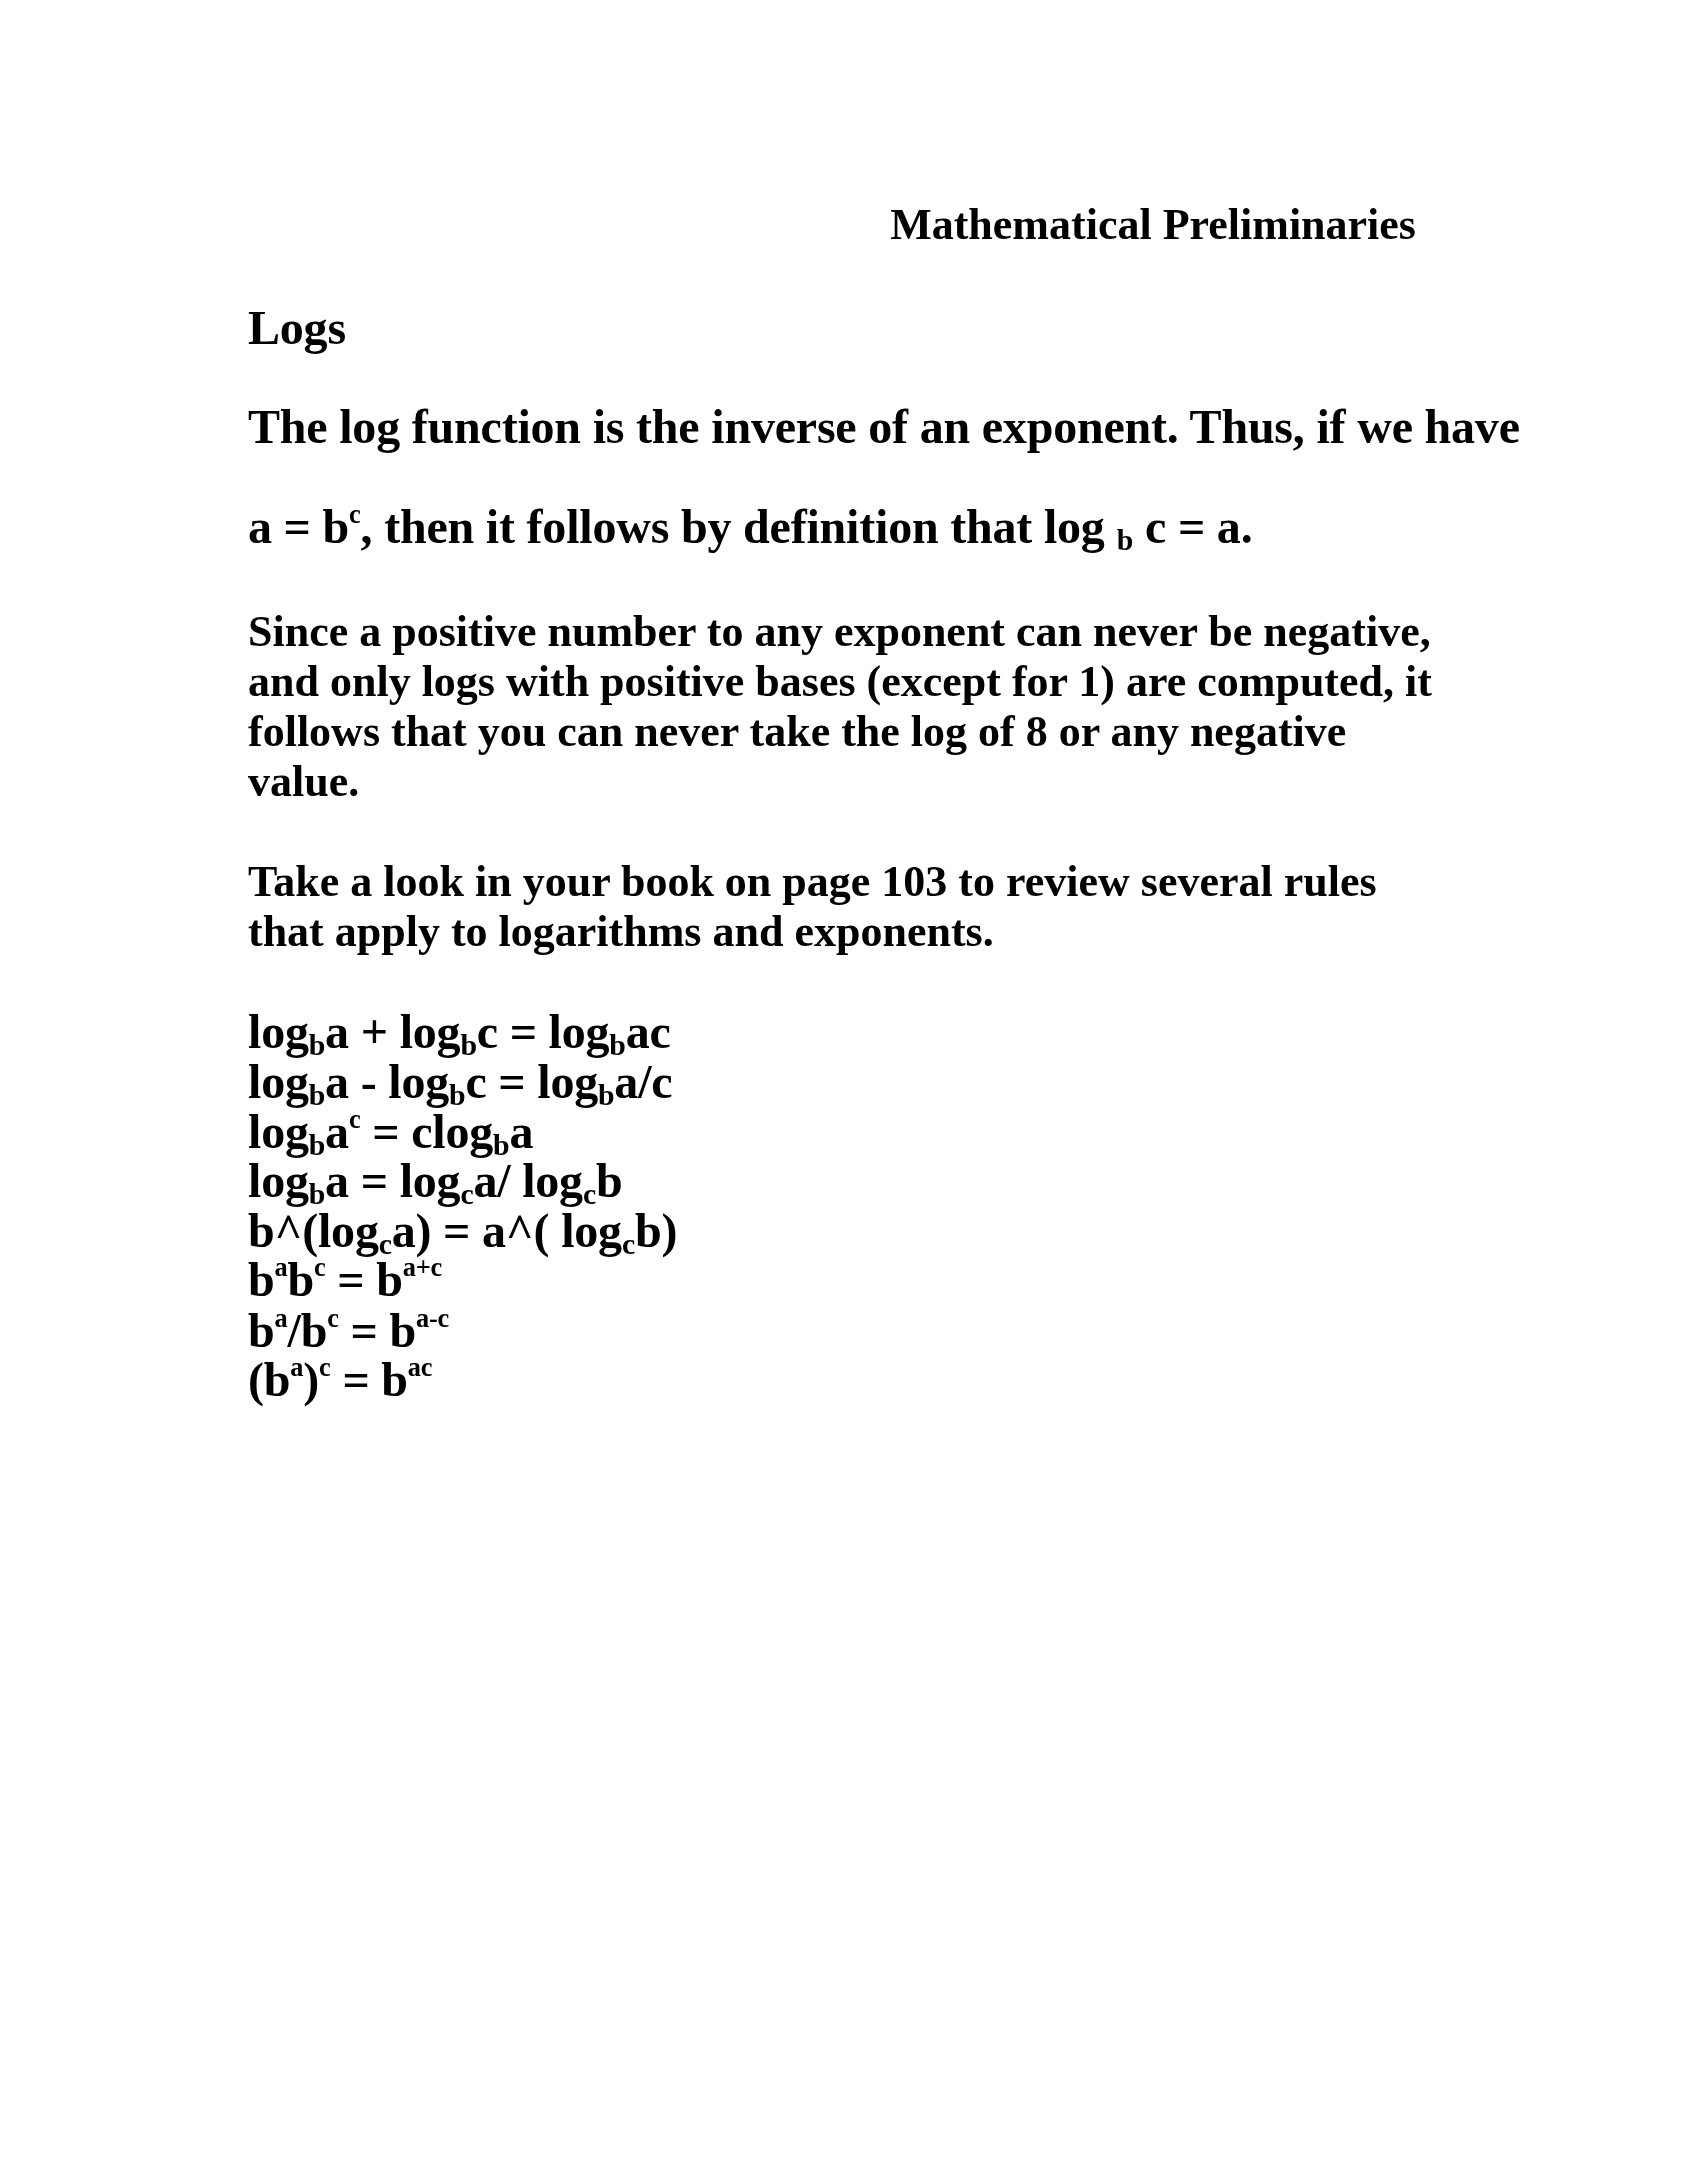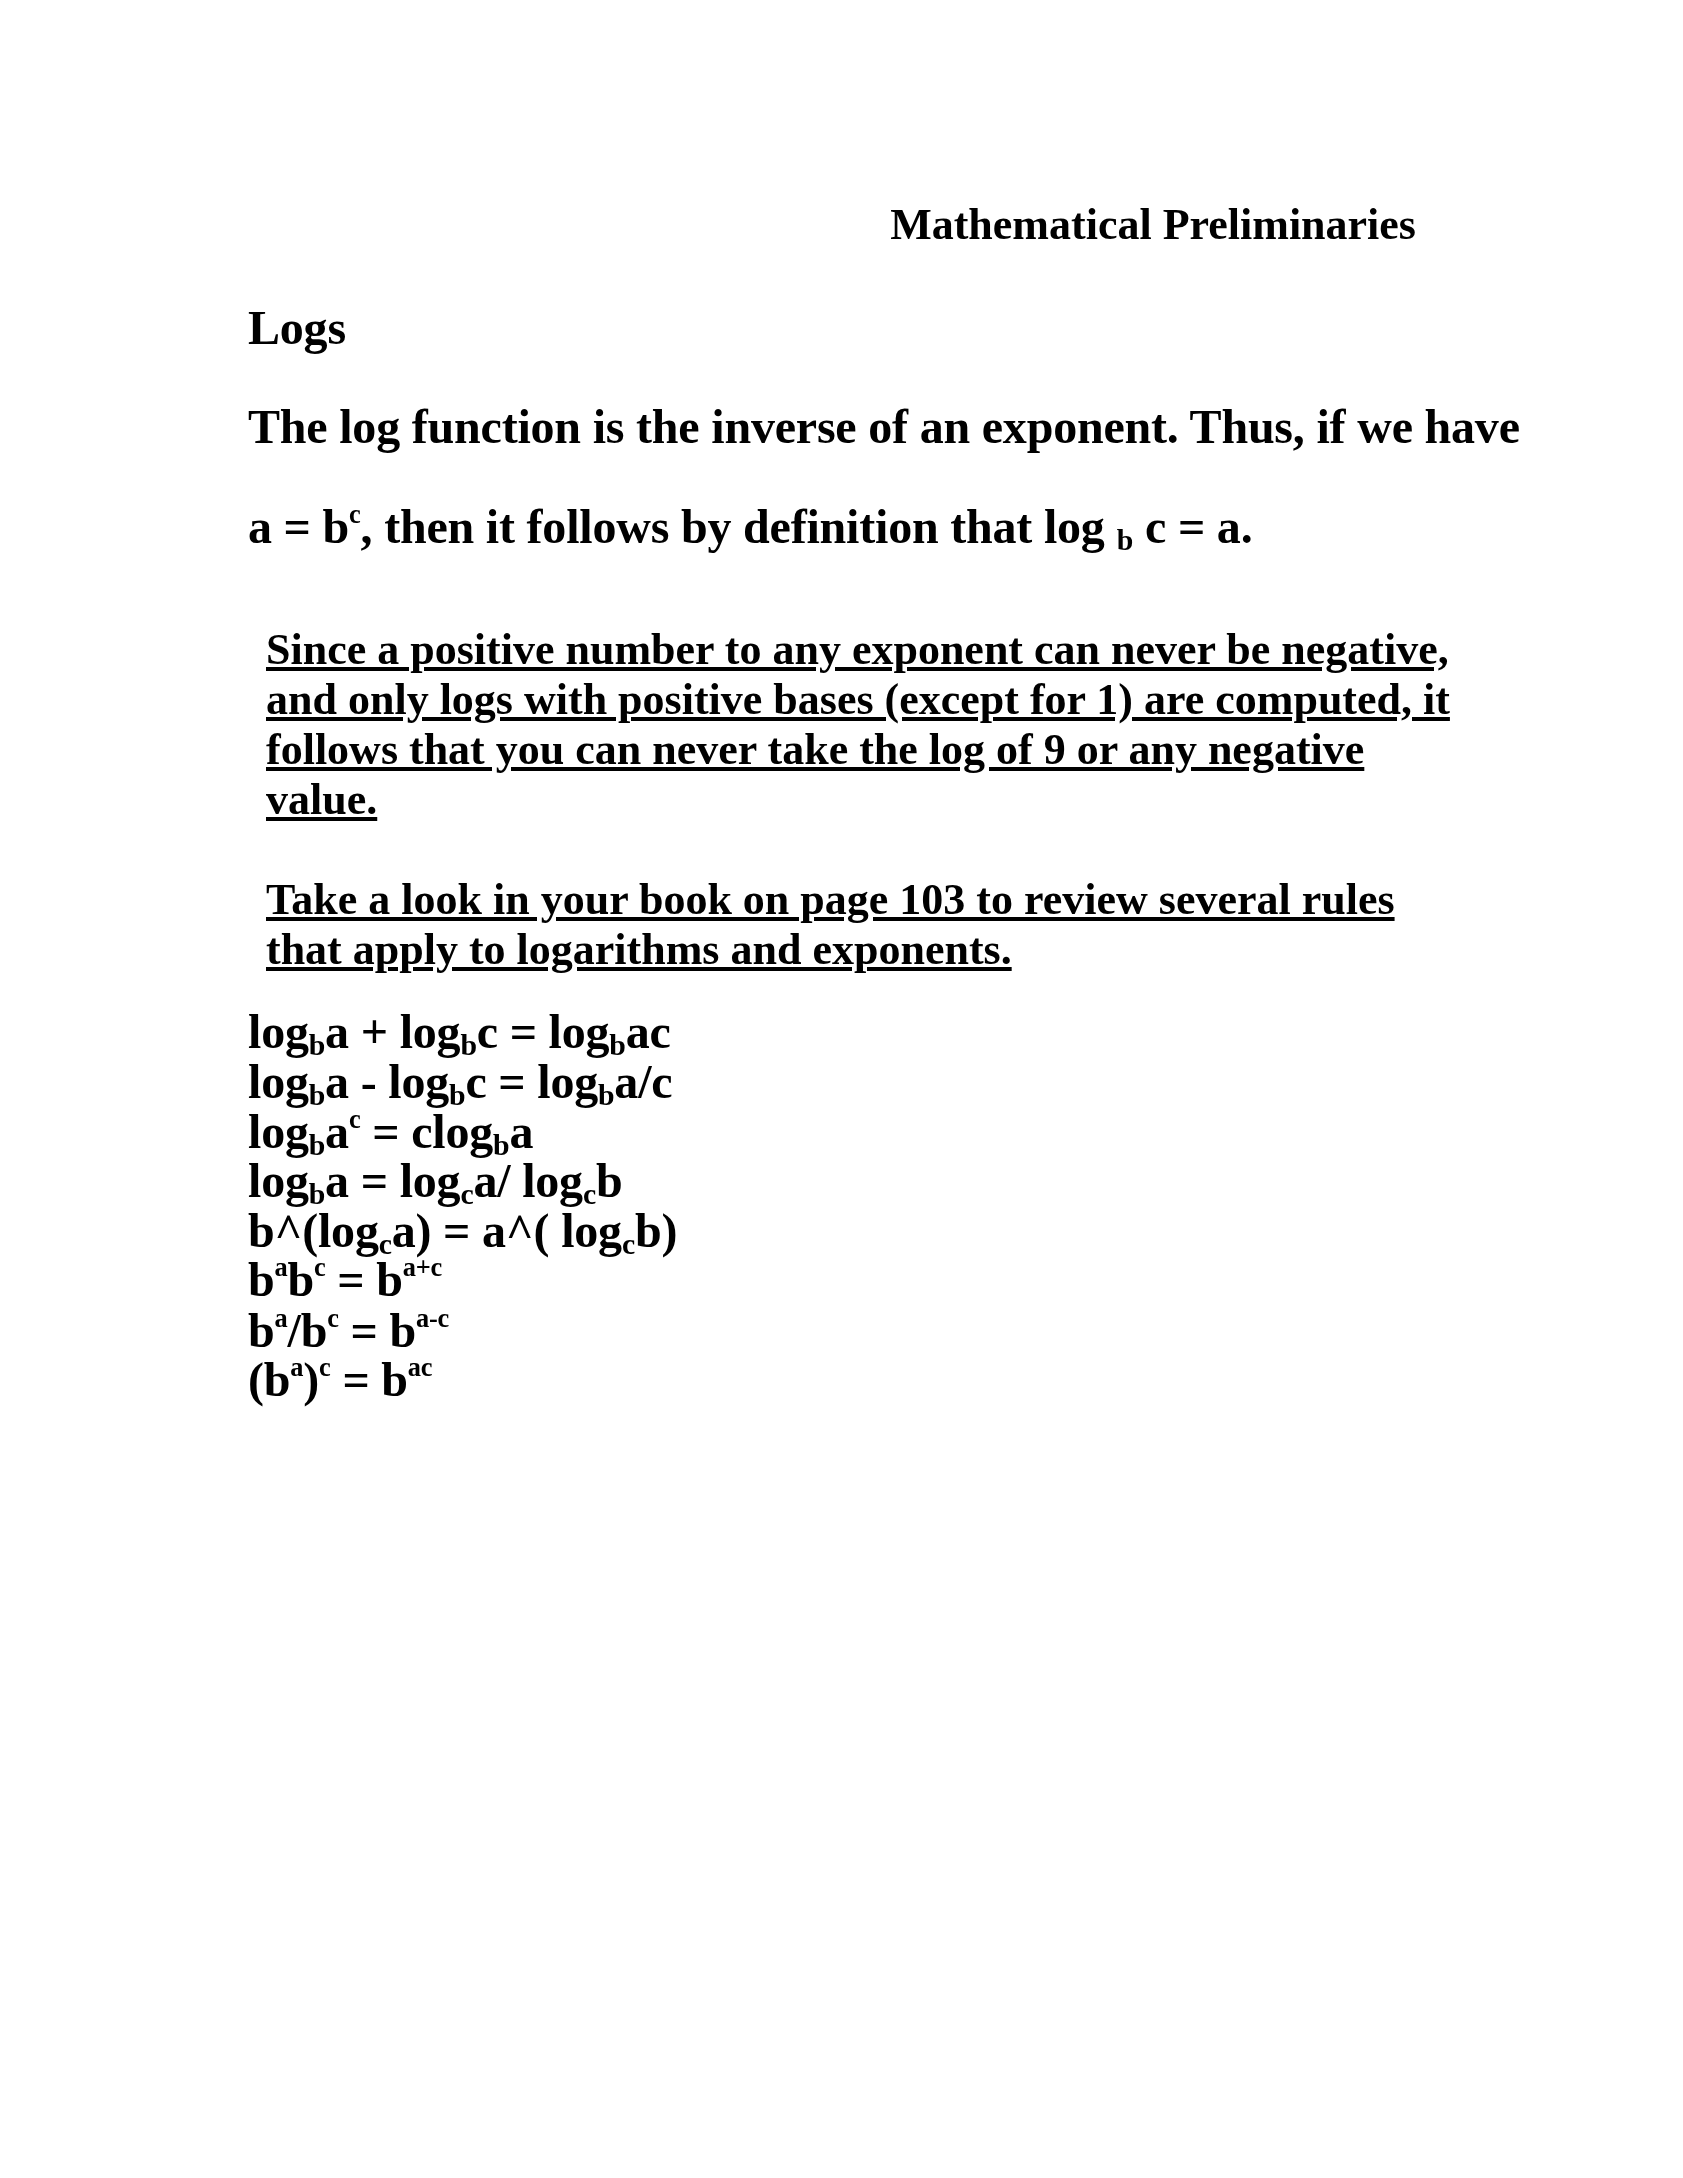--- a/index.html
+++ b/index.html
@@ -40,22 +40,21 @@
     font-size: 44px;
     line-height: 50px;
     white-space: nowrap;
   }
   .para {
     position: absolute;
     left: 0;
     width: 1208px;
     font-size: 44px;
     line-height: 50px;
-    margin: 18px;
-    text-decoration: underline;
+    margin: 0;
   }
   .para span.l { display: block; white-space: nowrap; }
   sub.s {
     font-size: 0.62em;
     vertical-align: -0.22em;
     line-height: 0;
   }
   sup.p {
     font-size: 0.55em;
     vertical-align: 0.75em;
@@ -72,21 +71,21 @@
 
   <div class="line" style="top:303px;">Logs</div>
 
   <div class="line" style="top:402px;font-family:Liberation Serif, serif;">The log function is the inverse of an exponent. Thus, if we have</div>
 
   <div class="line" style="top:502px;"><span>a = b</span><sup class="p">c</sup><span>, then it follows by definition that log</span><span class="sp"></span><sub class="s">b</sub><span class="sp"></span><span>c = a.</span></div>
 
   <div class="para" style="top:607px;">
     <span class="l">Since a positive number to any exponent can never be negative,</span>
     <span class="l">and only logs with positive bases (except for 1) are computed, it</span>
-    <span class="l">follows that you can never take the log of 9 or any negative</span>
+    <span class="l">follows that you can never take the log of 8 or any negative</span>
     <span class="l">value.</span>
   </div>
 
   <div class="para" style="top:857px;">
     <span class="l">Take a look in your book on page 103 to review several rules</span>
     <span class="l">that apply to logarithms and exponents.</span>
   </div>
 
   <div class="line" style="top:1007px;"><span>log</span><sub class="s">b</sub><span>a + log</span><sub class="s">b</sub><span>c = log</span><sub class="s">b</sub><span>ac</span></div>
 

